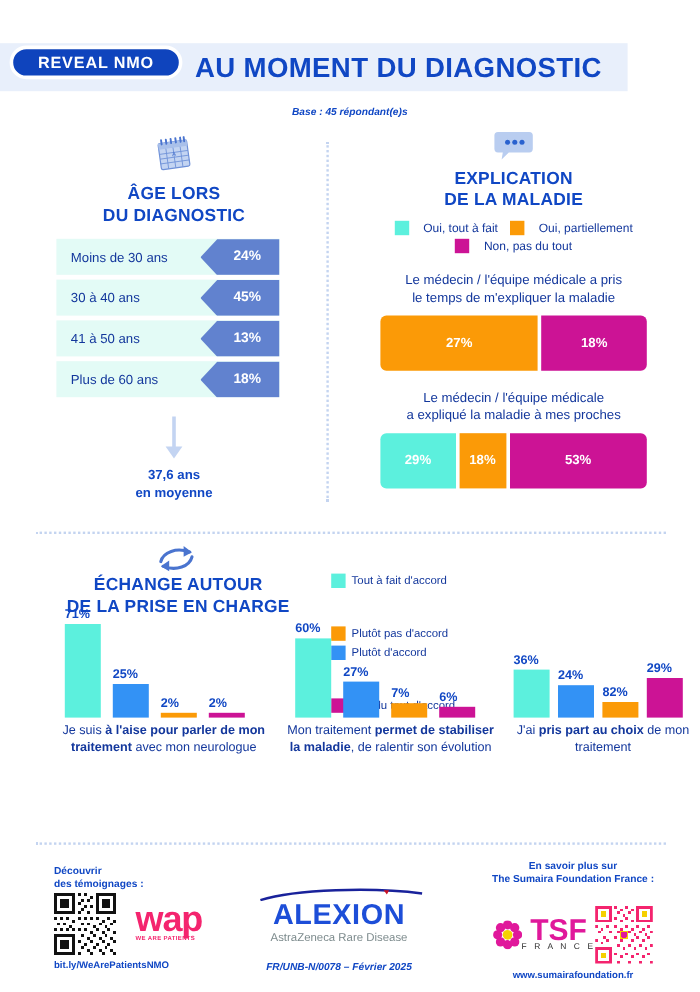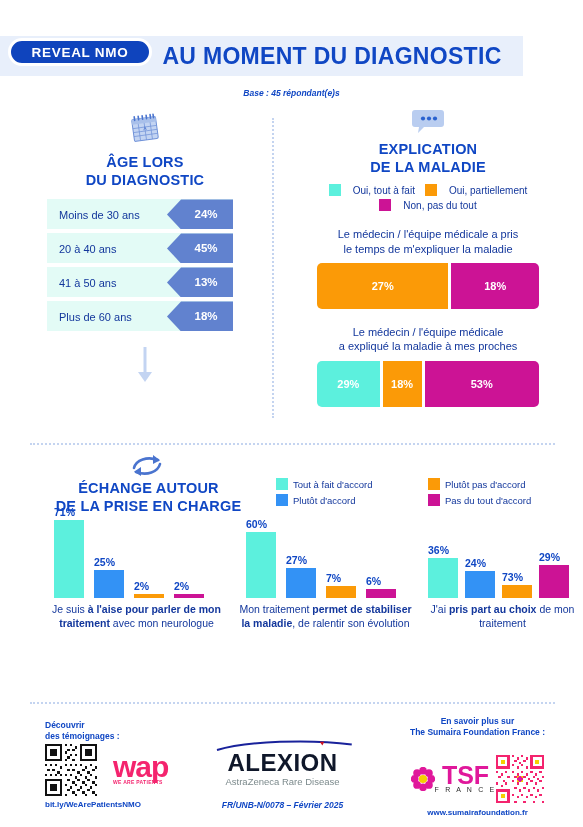--- a/index.html
+++ b/index.html
@@ -116,21 +116,21 @@
   }
   .stack .seg:first-child { border-radius:5px 0 0 5px; }
   .stack .seg:last-child { border-radius:0 5px 5px 0; }
 
   
   .ex-block { position:absolute; left:16px; top:452px; width:583px; }
   .ex-head { position:relative; height:62px; }
   .swap-icon { position:absolute; left:111px; top:0; width:40px; height:26px; }
   .ex-title { position:absolute; left:20px; top:28px; width:225px; }
   .ex-legend { position:absolute; left:260px; top:26px; width:300px; }
-  .ex-legend .lrow { display:flex; gap:24px; margin-bottom:4px; }
+  .ex-legend .lrow { display:flex; gap:32px; margin-bottom:4px;flex-direction:column; }
   .ex-legend .litem { display:flex; align-items:center; gap:5px; width:128px; }
   .ex-legend .lsw { width:12px; height:12px; flex:0 0 12px; }
   .ex-legend .ltxt { color:#13379c; font-size:9.5px; white-space:nowrap; }
 
   .groups { position:relative; margin-top:4px; height:140px; }
   .group { position:absolute; top:0; }
   .group.g0 { left:28px; width:185px; }
   .group.g1 { left:222px; width:175px; }
   .group.g2 { left:404px; width:165px; }
 
@@ -155,21 +155,21 @@
   .qr { width:52px; height:52px; }
   .wap {
     color:#f4246e; font-weight:bold; font-size:30px; line-height:0.8;
     letter-spacing:-1px;
   }
   .wap-sub { color:#f4246e; font-size:5px; font-weight:bold; letter-spacing:0.3px; }
   .f-left .url { color:#1047c4; font-size:8px; font-weight:bold; margin-top:4px; }
 
   .f-mid { position:absolute; left:205px; top:28px; width:155px; text-align:center; }
   .alexion {
-    color:#0f172a; font-weight:bold; font-size:24px; letter-spacing:0.5px;
+    color:#1d4ed8; font-weight:bold; font-size:24px; letter-spacing:0.5px;
     line-height:1;
   }
   .alexion-sub { color:#7c8a8c; font-size:9.5px; margin-top:1px; }
   .f-mid .code {
     color:#1047c4; font-size:8.5px; font-style:italic; font-weight:bold;
     margin-top:13px;
   }
 
   .f-right { position:absolute; left:385px; top:4px; width:185px; text-align:center; }
   .f-right .cap { color:#1047c4; font-size:8.5px; font-weight:bold; line-height:1.35; }
@@ -228,21 +228,21 @@
     <div class="age-rows">
       <div class="age-row">
         <div class="bg"></div>
         <div class="label">Moins de 30 ans</div>
         <div class="chev">
           <span class="pct">24%</span>
         </div>
       </div>
       <div class="age-row">
         <div class="bg"></div>
-        <div class="label">20 à 40 ans</div>
+        <div class="label">30 à 40 ans</div>
         <div class="chev">
           <span class="pct">45%</span>
         </div>
       </div>
       <div class="age-row">
         <div class="bg"></div>
         <div class="label">41 à 50 ans</div>
         <div class="chev">
           <span class="pct">13%</span>
         </div>
@@ -253,20 +253,24 @@
         <div class="chev">
           <span class="pct">18%</span>
         </div>
       </div>
     </div>
 
     <svg class="arrow-down" viewBox="0 0 24 40">
       <line x1="12" y1="2" x2="12" y2="30" stroke="#c3d4f2" stroke-width="3"></line>
       <path d="M5 27 L12 37 L19 27 Z" fill="#c3d4f2"></path>
     </svg>
+    <div class="avg-text">
+      <div>37,6 ans</div>
+      <div>en moyenne</div>
+    </div>
   </div>
 
   <div class="exp-block">
     <svg class="bubble-icon" viewBox="0 0 34 27">
       <path d="M4 2 H30 A3 3 0 0 1 33 5 V16 A3 3 0 0 1 30 19 H13 L7 25 L8 19 H4 A3 3 0 0 1 1 16 V5 A3 3 0 0 1 4 2 Z" fill="#b9cdf0"></path>
       <circle cx="12" cy="10.5" r="2.1" fill="#2a62cf"></circle>
       <circle cx="18" cy="10.5" r="2.1" fill="#2a62cf"></circle>
       <circle cx="24" cy="10.5" r="2.1" fill="#2a62cf"></circle>
     </svg>
     <div class="sec-title">
@@ -409,21 +413,21 @@
         <div class="bars">
           <div class="bar-col" style="left:8px">
             <span class="bar-val">36%</span>
             <div class="bar-rect" style="height:40px;background:#5cf0dd"></div>
           </div>
           <div class="bar-col" style="left:45px">
             <span class="bar-val">24%</span>
             <div class="bar-rect" style="height:27px;background:#3392f5"></div>
           </div>
           <div class="bar-col" style="left:82px">
-            <span class="bar-val">73%</span>
+            <span class="bar-val">82%</span>
             <div class="bar-rect" style="height:13px;background:#fb9a07"></div>
           </div>
           <div class="bar-col" style="left:119px">
             <span class="bar-val">29%</span>
             <div class="bar-rect" style="height:33px;background:#cc1395"></div>
           </div>
         </div>
         <div class="glabel"><span>J'ai </span><b>pris part au choix</b><span> de mon traitement</span></div>
       </div>
 

